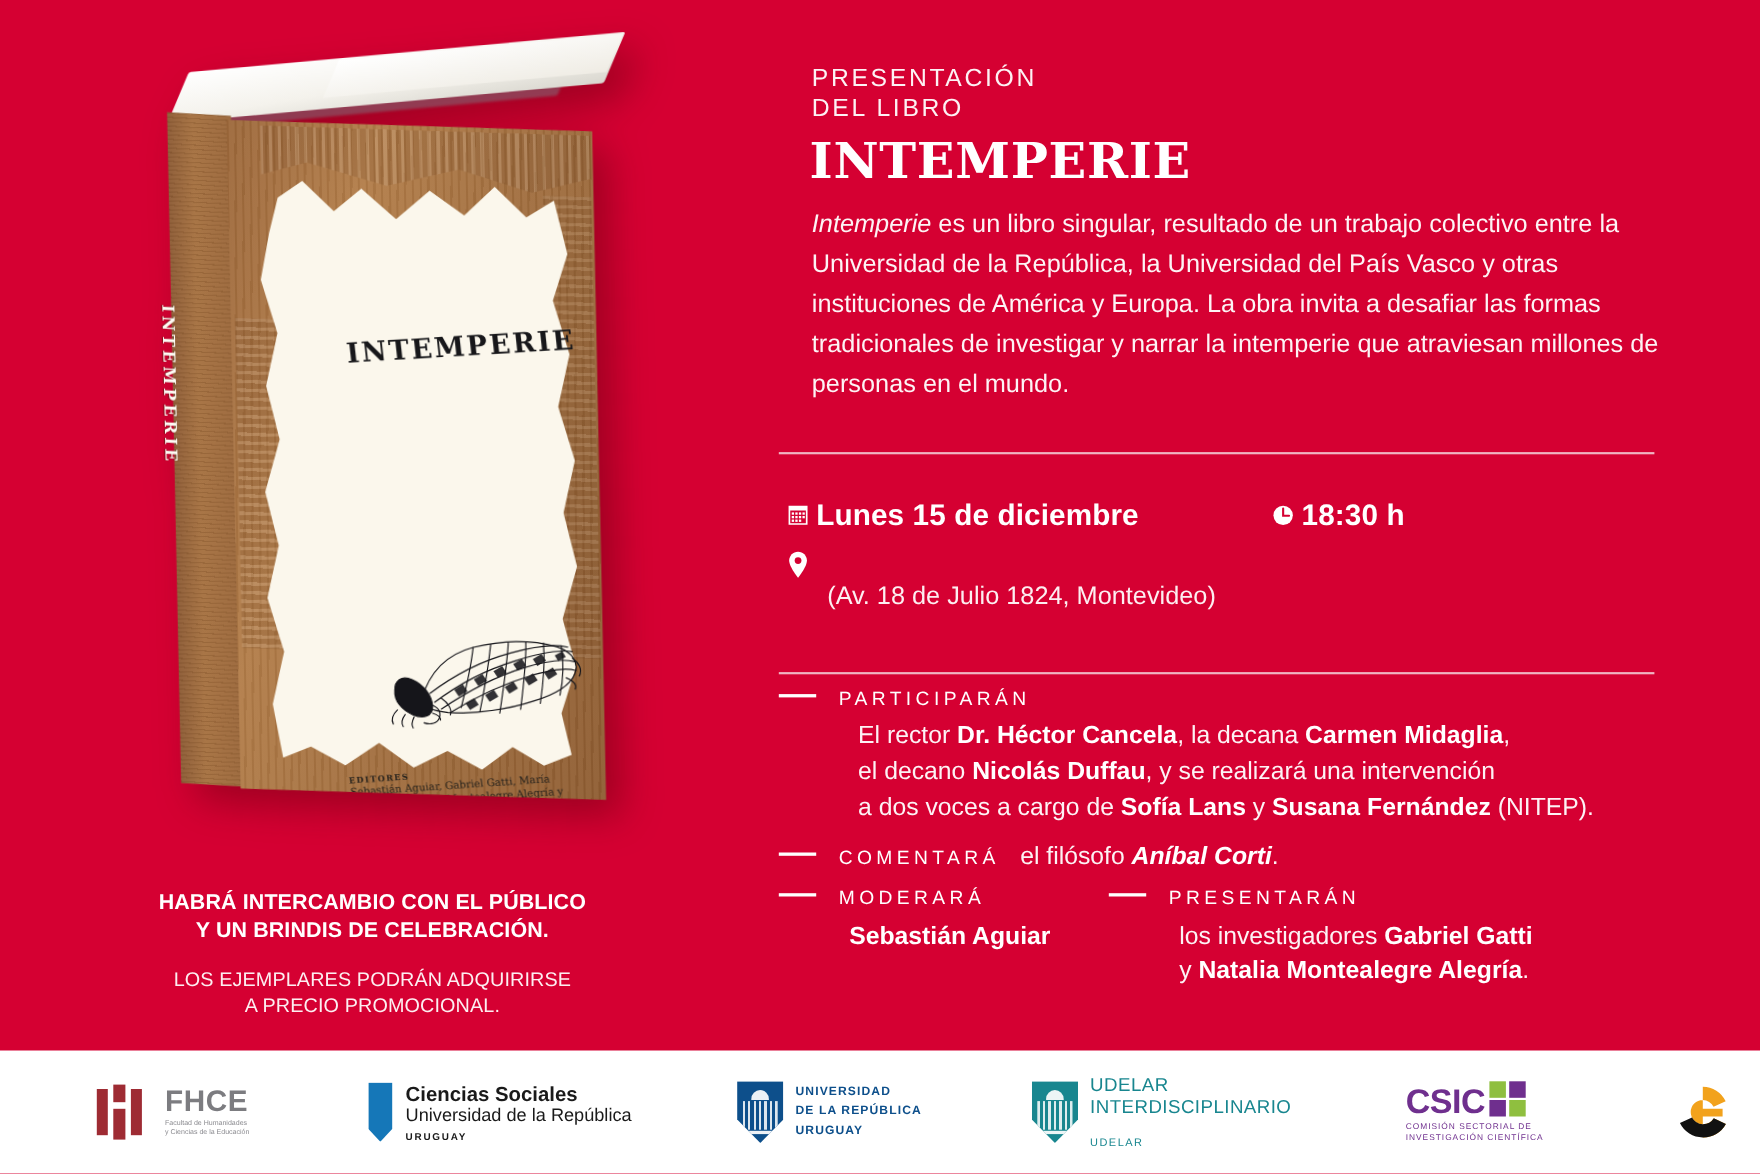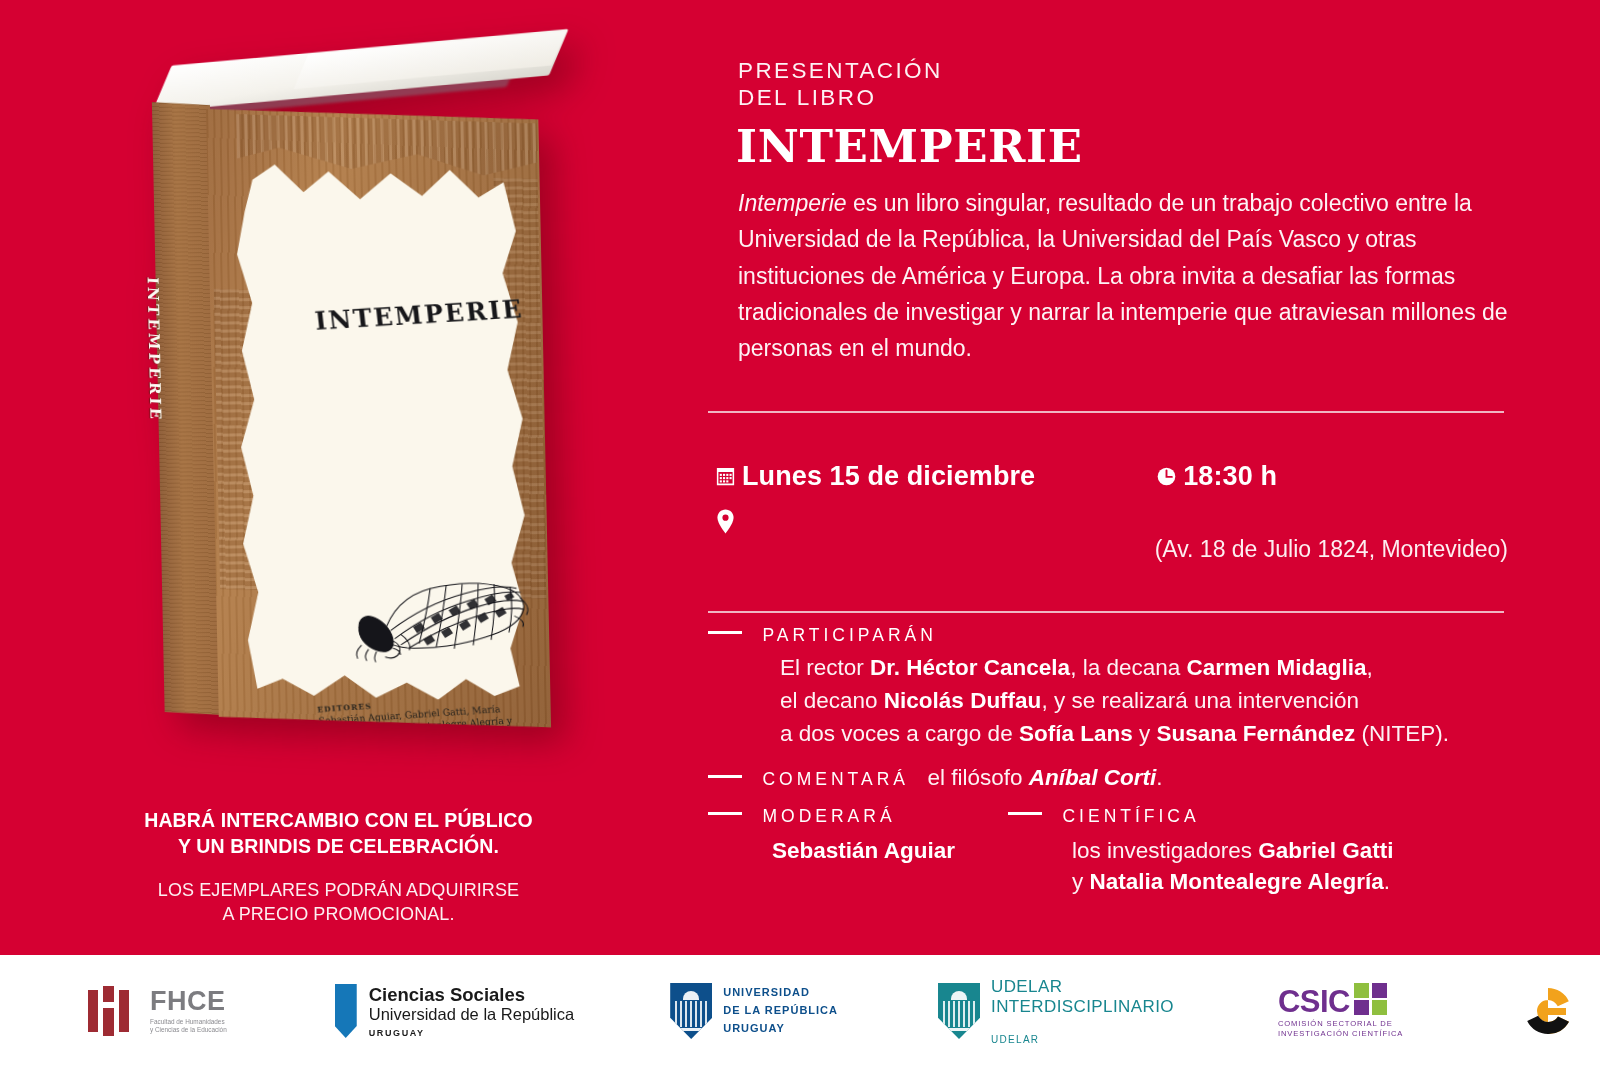--- a/index.html
+++ b/index.html
@@ -260,21 +260,21 @@
     left: 8px;
     width: 796px;
     height: 2px;
     background: #f3c9d3;
     opacity: .9;
   }
   #hrule-1 { top: 411px; }
   #hrule-2 { top: 611px; }
 
   
-  #when-where { position: absolute; left: 8px; top: 440px; width: 800px; text-align: right; }
+  #when-where { position: absolute; left: 8px; top: 452px; width: 800px; }
 
   .ww-row { display: flex; align-items: baseline; }
 
   .ww-icon {
     flex: 0 0 34px;
     display: flex;
     justify-content: center;
     align-items: center;
     height: 26px;
     position: relative;
@@ -284,21 +284,20 @@
   .ww-text {
     font-size: 27px;
     font-weight: 700;
     letter-spacing: 0.1px;
     color: #ffffff;
   }
   #row-date { margin-bottom: 14px; }
   #time-group {
     display: flex; align-items: baseline;
     margin-left: 114px;
-    margin-top: 20px;
   }
   #addr {
     margin-left: 44px;
     margin-top: 4px;
     font-size: 23px;
     font-weight: 400;
     color: #fdeef1;
   }
 
   
@@ -620,21 +619,21 @@
           <div>
             <span class="dash"></span>
             <span class="cap">MODERARÁ</span>
           </div>
           <div class="name">Sebastián Aguiar</div>
         </div>
 
         <div id="col-pres">
           <div>
             <span class="dash"></span>
-            <span class="cap">CIENTÍFICA</span>
+            <span class="cap">PRESENTARÁN</span>
           </div>
           <div class="name">
             <div><span>los investigadores </span><b>Gabriel Gatti</b></div>
             <div><span>y </span><b>Natalia Montealegre Alegría</b><span>.</span></div>
           </div>
         </div>
       </div>
     </div>
   </div>
 

